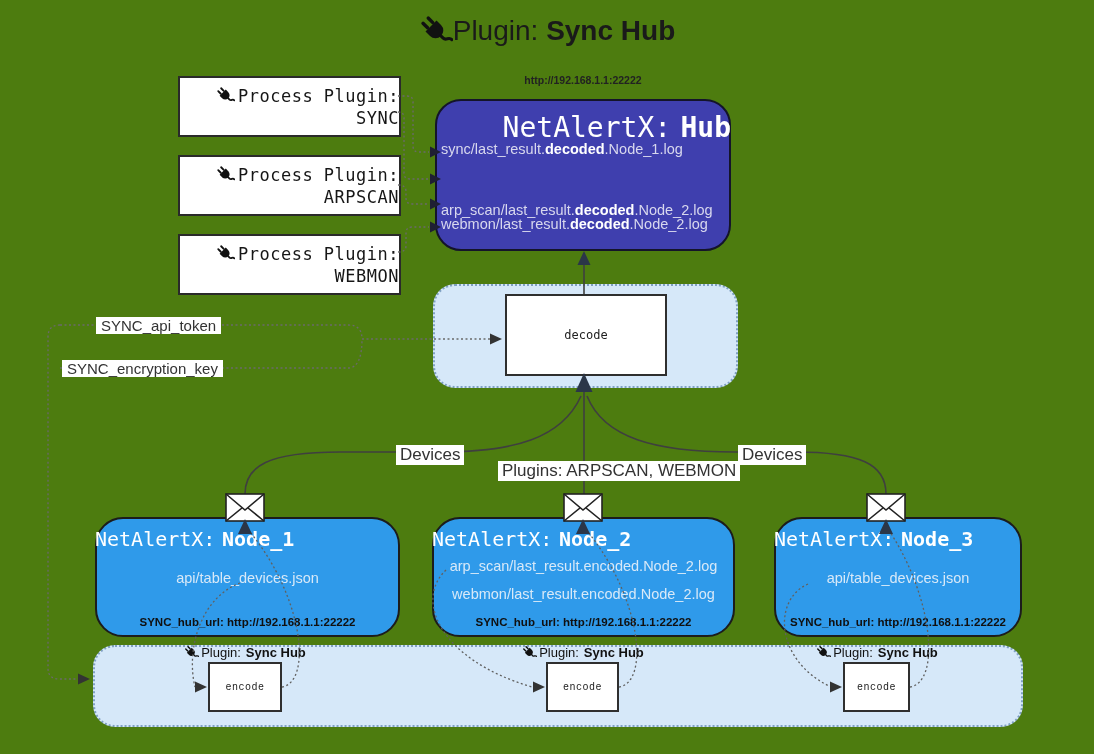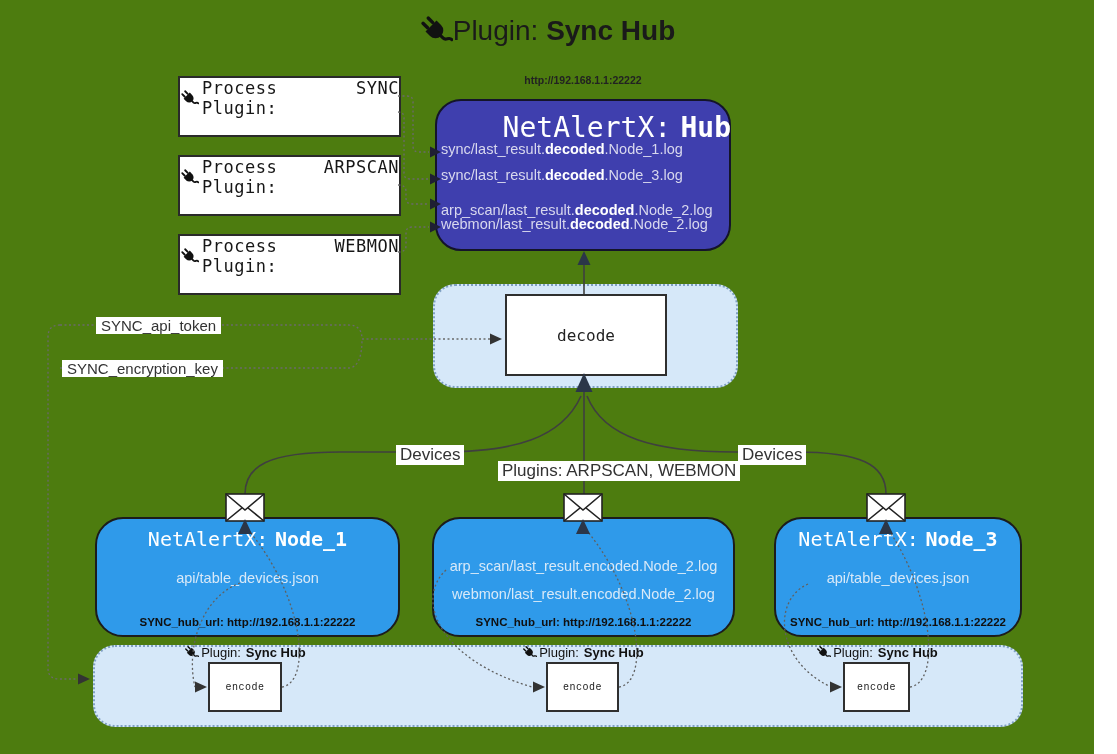--- a/index.html
+++ b/index.html
@@ -15,48 +15,48 @@
   svg.overlay{position:absolute;left:0;top:0;z-index:2;pointer-events:none;}
 
   
   .title{left:0;top:14px;width:100%;display:flex;justify-content:center;align-items:center;
          font-size:28px;color:#1a1a1a;}
   .title .bold{font-weight:bold;margin-left:.5ch;}
   .plug{color:#111;flex:0 0 auto;}
 
   
   .pbox{left:178px;width:219px;height:57px;background:#fff;border:2px solid #2a2a2a;
-        display:flex;flex-direction:row;align-items:flex-start;justify-content:center;gap:2px;}
+        display:flex;flex-direction:column;align-items:flex-end;justify-content:center;gap:2px;}
   .pbox .row{display:flex;align-items:center;gap:3px;}
   .pbox .mono{font-size:17px;letter-spacing:.5px;color:#161616;}
 
   
   .hub-url{left:435px;top:74px;width:296px;text-align:center;font-size:10.5px;font-weight:600;color:#222;}
   .hub{left:435px;top:99px;width:296px;height:152px;border-radius:26px;background:var(--hub-fill);
        border:2px solid #14142a;box-sizing:border-box;}
   .hub-title{left:435px;top:111px;width:296px;text-align:right;font-size:28px;color:#fff;}
   .hub-title .bold{font-weight:bold;margin-left:.55ch;}
   .hub-entry{left:441px;width:290px;height:22px;font-size:14.5px;color:#d8d8ee;white-space:nowrap;}
   .hub-entry b{color:#fff;}
 
   
   .panel{background:var(--panel-fill);border:2px dotted var(--panel-border);box-sizing:border-box;border-radius:22px;}
   .decode-panel{left:433px;top:284px;width:305px;height:104px;}
   .whitebox{background:#fff;border:2px solid #2f2f2f;box-sizing:border-box;display:flex;
             align-items:center;justify-content:center;color:#222;}
-  .decode-box{left:505px;top:294px;width:162px;height:82px;font-size:16px;}
+  .decode-box{left:505px;top:294px;width:162px;height:82px;font-size:12px;}
 
   
   .lbl{background:#fff;padding:0 5px;font-size:15px;color:#333;white-space:nowrap;}
   .edge-lbl{font-size:17px;color:#333;background:#fff;padding:0 4px;white-space:nowrap;}
 
   
   .node{top:517px;height:120px;border-radius:28px;background:var(--node-fill);
         border:2px solid #1c1c1c;box-sizing:border-box;}
-  .node-title{top:527px;text-align:center;font-size:20px;color:#fff;white-space:nowrap;}
+  .node-title{top:527px;font-size:20px;color:#fff;white-space:nowrap;}
   .node-title .bold{font-weight:bold;margin-left:.55ch;}
   .node-line{text-align:center;font-size:14.5px;color:var(--node-text);white-space:nowrap;}
   .node-url{top:616px;text-align:center;font-size:11.5px;font-weight:600;color:#101010;white-space:nowrap;}
 
   
   .bottom-panel{left:93px;top:645px;width:930px;height:82px;}
   .enc-lbl{top:645px;width:180px;display:flex;justify-content:center;align-items:center;gap:2px;
            font-size:13px;color:#111;}
   .enc-lbl .bold{font-weight:bold;margin-left:.4ch;}
   .enc-box{top:662px;height:50px;font-size:10px;font-family:Liberation Mono, monospace;letter-spacing:.5px;}
@@ -112,40 +112,40 @@
         </svg>
       <span class="mono">Process Plugin:</span>
       </div>
     <span class="mono">WEBMON</span>
   </div>
 
   <div class="abs hub-url z1">http://192.168.1.1:22222</div>
   <div class="abs hub z1"></div>
   <div class="abs hub-title mono z1"><span>NetAlertX:</span><span class="bold">Hub</span></div>
   <div class="abs hub-entry z1" style="top:141px"><span>sync/last_result.</span><b>decoded</b><span>.Node_1.log</span></div>
-  <div class="abs hub-entry z1" style="top:167px"><span>sync/last_result.</span><b>decoded</b><span>.Node_3.log</span></div>
   <div class="abs hub-entry z1" style="top:202px"><span>arp_scan/last_result.</span><b>decoded</b><span>.Node_2.log</span></div>
   <div class="abs hub-entry z1" style="top:216px"><span>webmon/last_result.</span><b>decoded</b><span>.Node_2.log</span></div>
 
   <div class="abs panel decode-panel z1"></div>
   <div class="abs whitebox decode-box mono z1">decode</div>
 
   <div class="abs lbl z3" style="left:96px;top:317px">SYNC_api_token</div>
   <div class="abs lbl z3" style="left:62px;top:360px">SYNC_encryption_key</div>
 
   <div class="abs edge-lbl z3" style="left:396px;top:445px">Devices</div>
   <div class="abs edge-lbl z3" style="left:498px;top:461px">Plugins: ARPSCAN, WEBMON</div>
   <div class="abs edge-lbl z3" style="left:738px;top:445px">Devices</div>
 
   <div class="abs node z1" style="left:95px;width:305px"></div>
   <div class="abs node-title mono z1" style="left:95px;width:305px"><span>NetAlertX:</span><span class="bold">Node_1</span></div>
   <div class="abs node-line z1" style="left:95px;width:305px;top:570px">api/table_devices.json</div>
   <div class="abs node-url z1" style="left:95px;width:305px">SYNC_hub_url: http://192.168.1.1:22222</div>
 
   <div class="abs node z1" style="left:432px;width:303px"></div>
+  <div class="abs node-title mono z1" style="left:432px;width:303px"><span>NetAlertX:</span><span class="bold">Node_2</span></div>
   <div class="abs node-line z1" style="left:432px;width:303px;top:558px">arp_scan/last_result.encoded.Node_2.log</div>
   <div class="abs node-line z1" style="left:432px;width:303px;top:586px">webmon/last_result.encoded.Node_2.log</div>
   <div class="abs node-url z1" style="left:432px;width:303px">SYNC_hub_url: http://192.168.1.1:22222</div>
 
   <div class="abs node z1" style="left:774px;width:248px"></div>
   <div class="abs node-title mono z1" style="left:774px;width:248px"><span>NetAlertX:</span><span class="bold">Node_3</span></div>
   <div class="abs node-line z1" style="left:774px;width:248px;top:570px">api/table_devices.json</div>
   <div class="abs node-url z1" style="left:774px;width:248px">SYNC_hub_url: http://192.168.1.1:22222</div>
 
   <div class="abs panel bottom-panel z1"></div>

